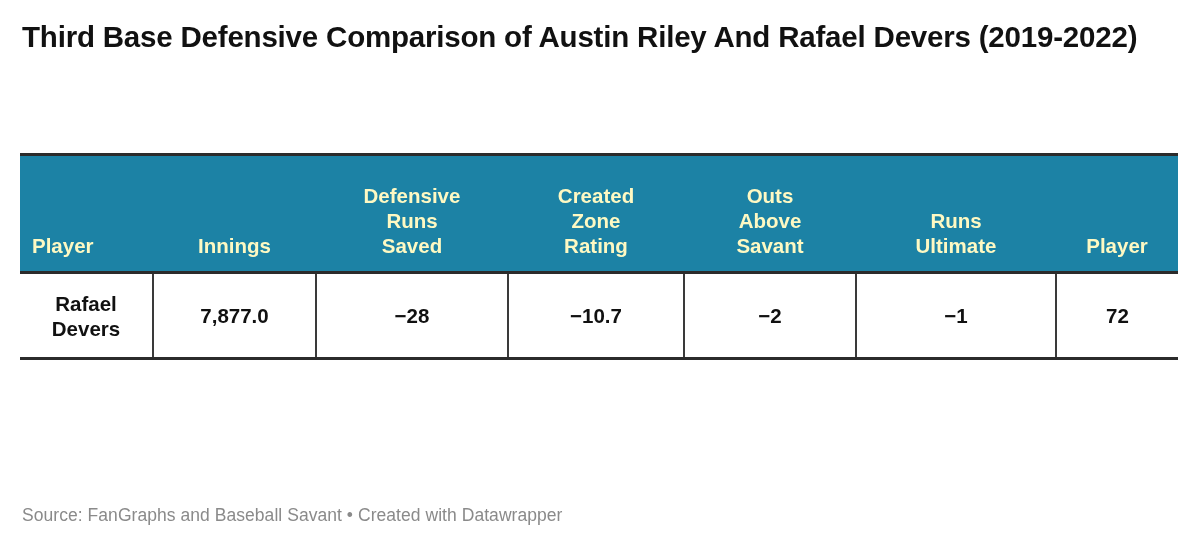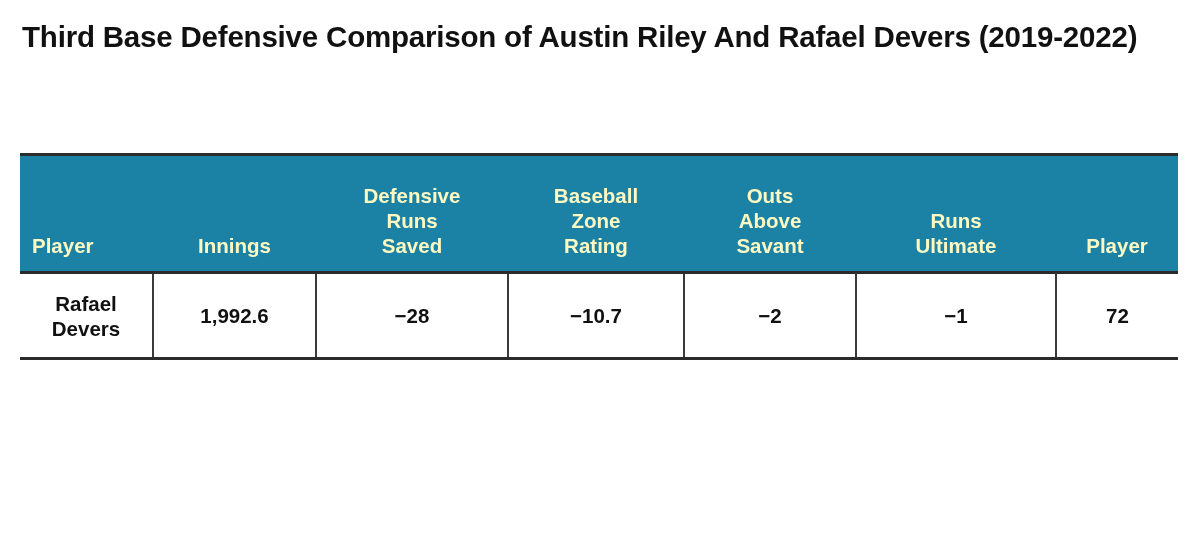--- a/index.html
+++ b/index.html
@@ -146,21 +146,21 @@
           </th>
           <th>
             <span>Innings</span>
           </th>
           <th>
             <span>Defensive</span><br>
             <span>Runs</span><br>
             <span>Saved</span>
           </th>
           <th>
-            <span>Baseball</span><br>
+            <span>Created</span><br>
             <span>Zone</span><br>
             <span>Rating</span>
           </th>
           <th>
             <span>Outs</span><br>
             <span>Above</span><br>
             <span>Savant</span>
           </th>
           <th>
             <span>Runs</span><br>
@@ -170,25 +170,26 @@
             <span>Player</span>
           </th>
         </tr>
       </thead>
       <tbody>
         <tr>
           <td class="col-player">
             <span>Rafael</span><br>
             <span>Devers</span>
           </td>
-          <td>1,992.6</td>
+          <td>7,877.0</td>
           <td>−28</td>
           <td>−10.7</td>
           <td>−2</td>
           <td>−1</td>
           <td>72</td>
         </tr>
       </tbody>
     </table>
   </div>
 
+  <div class="footer">Source: FanGraphs and Baseball Savant • Created with Datawrapper</div>
 
 </div>
 
 </body></html>

